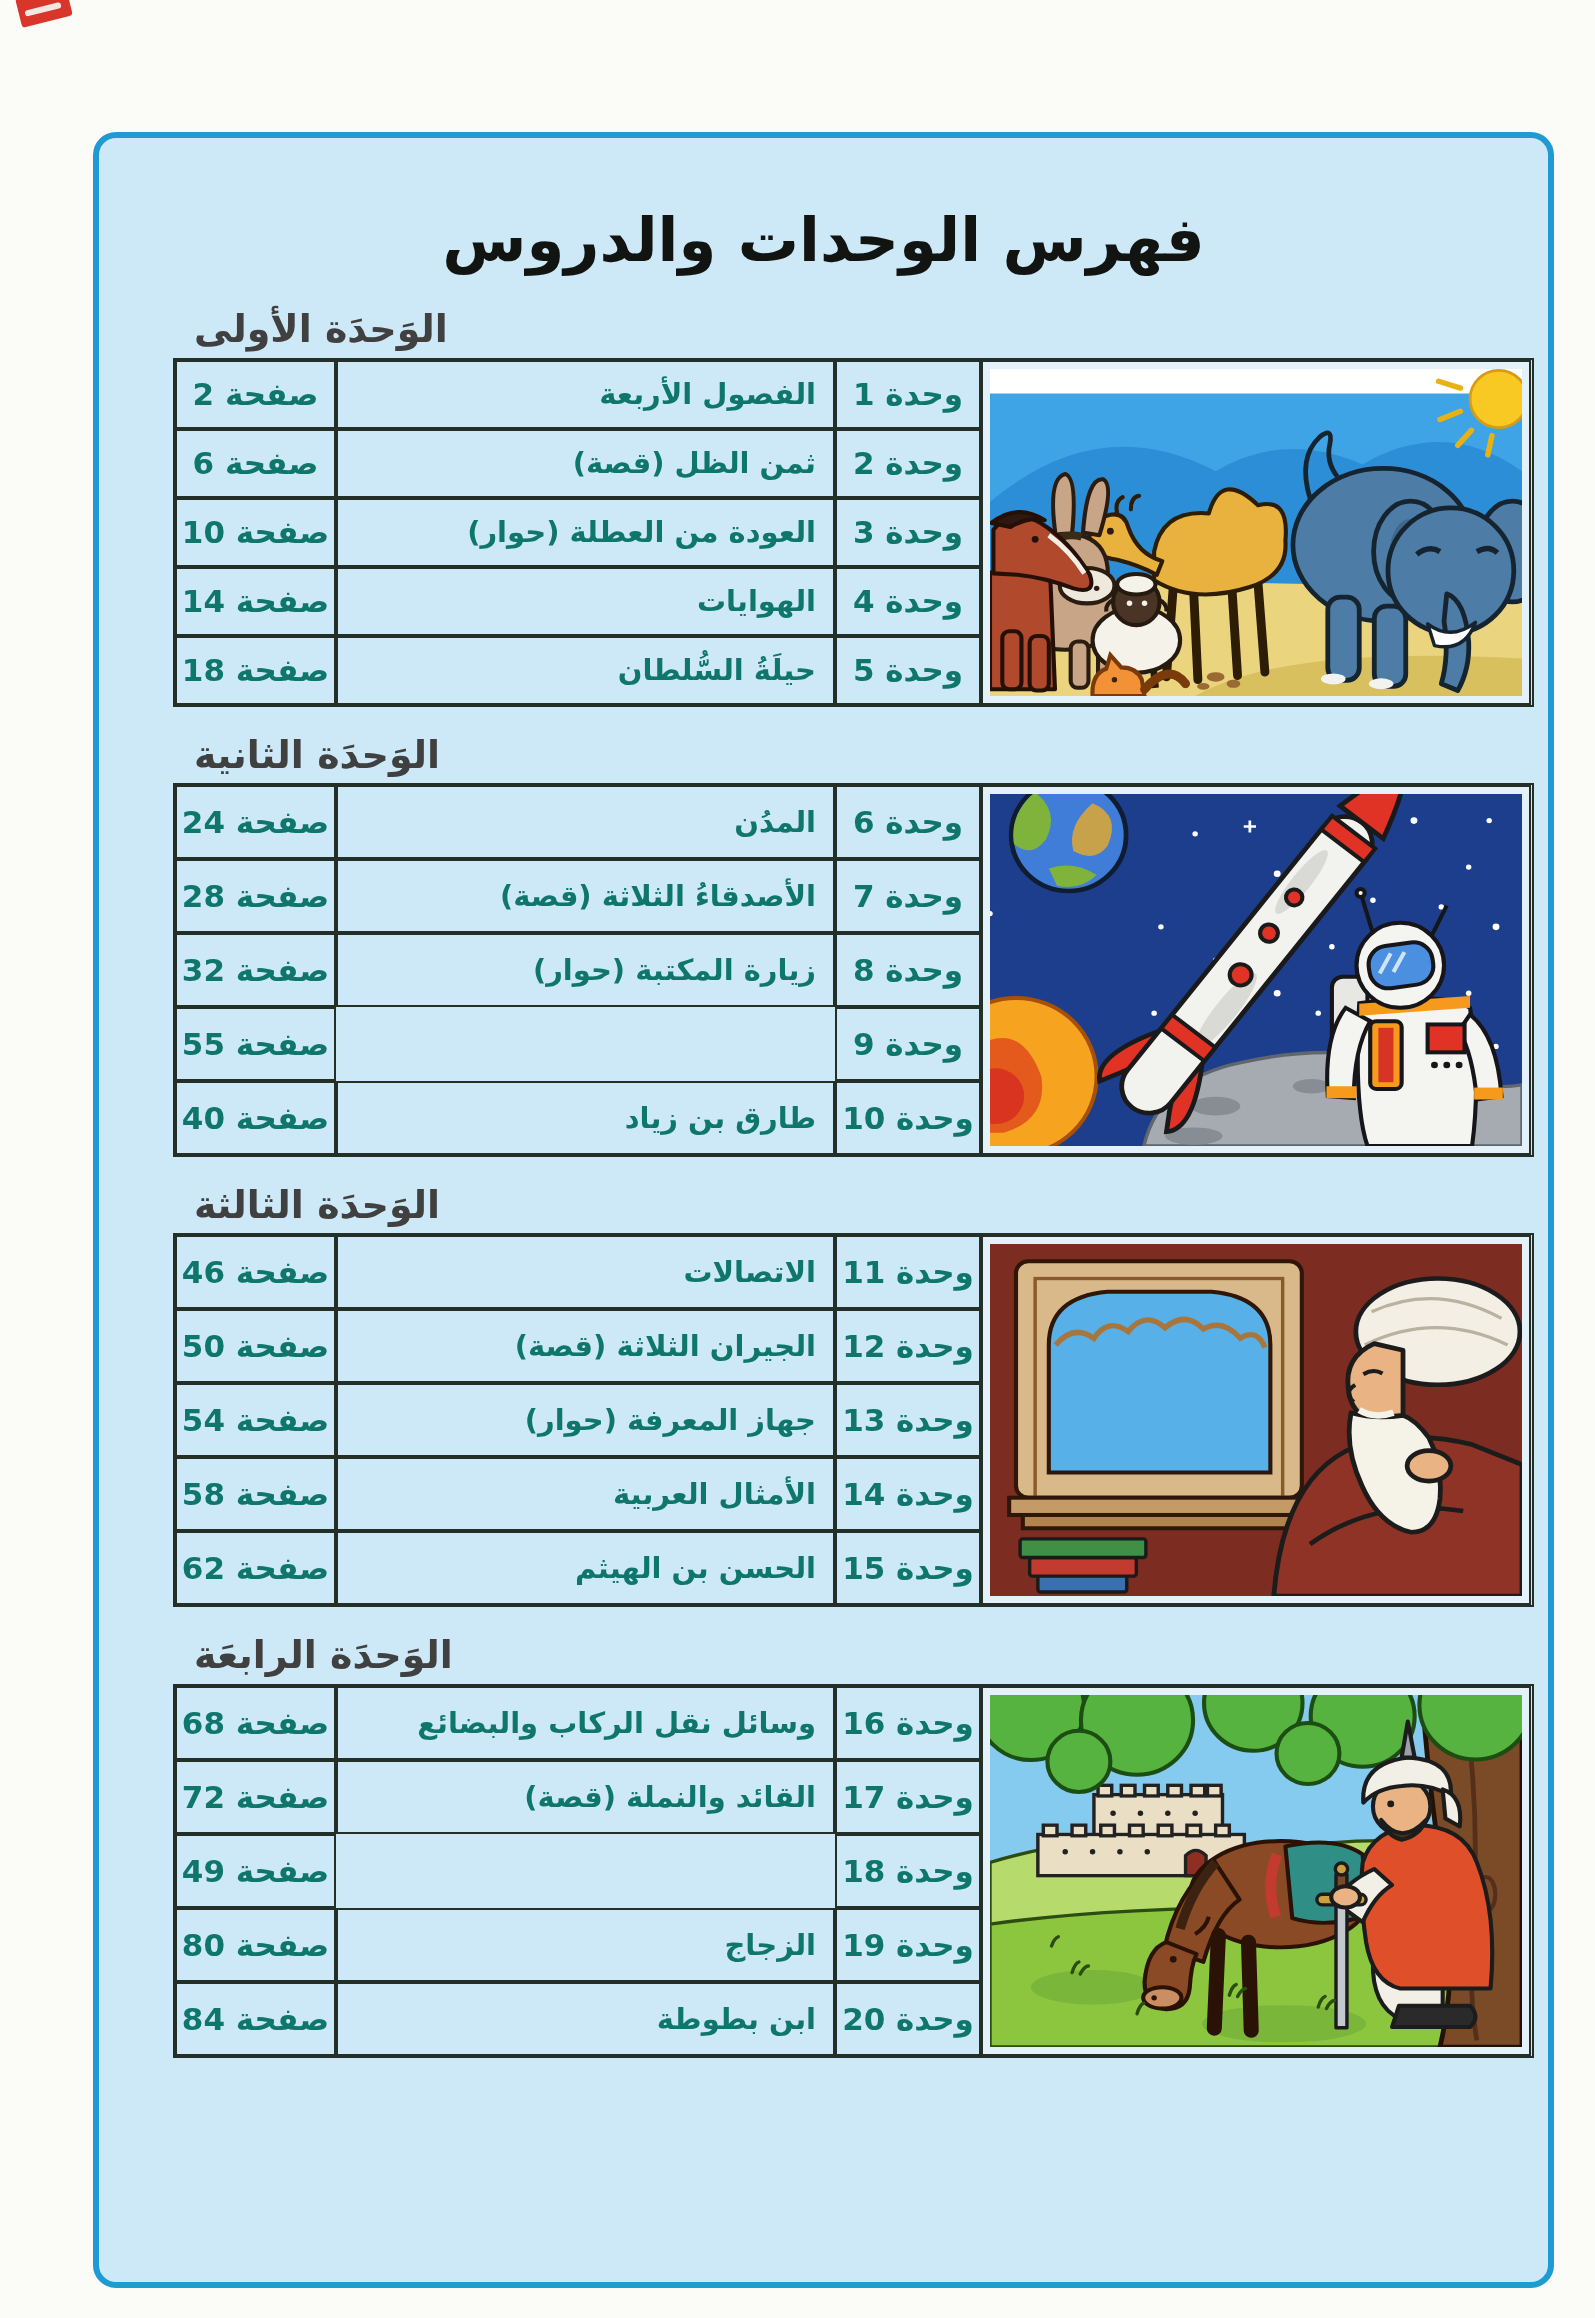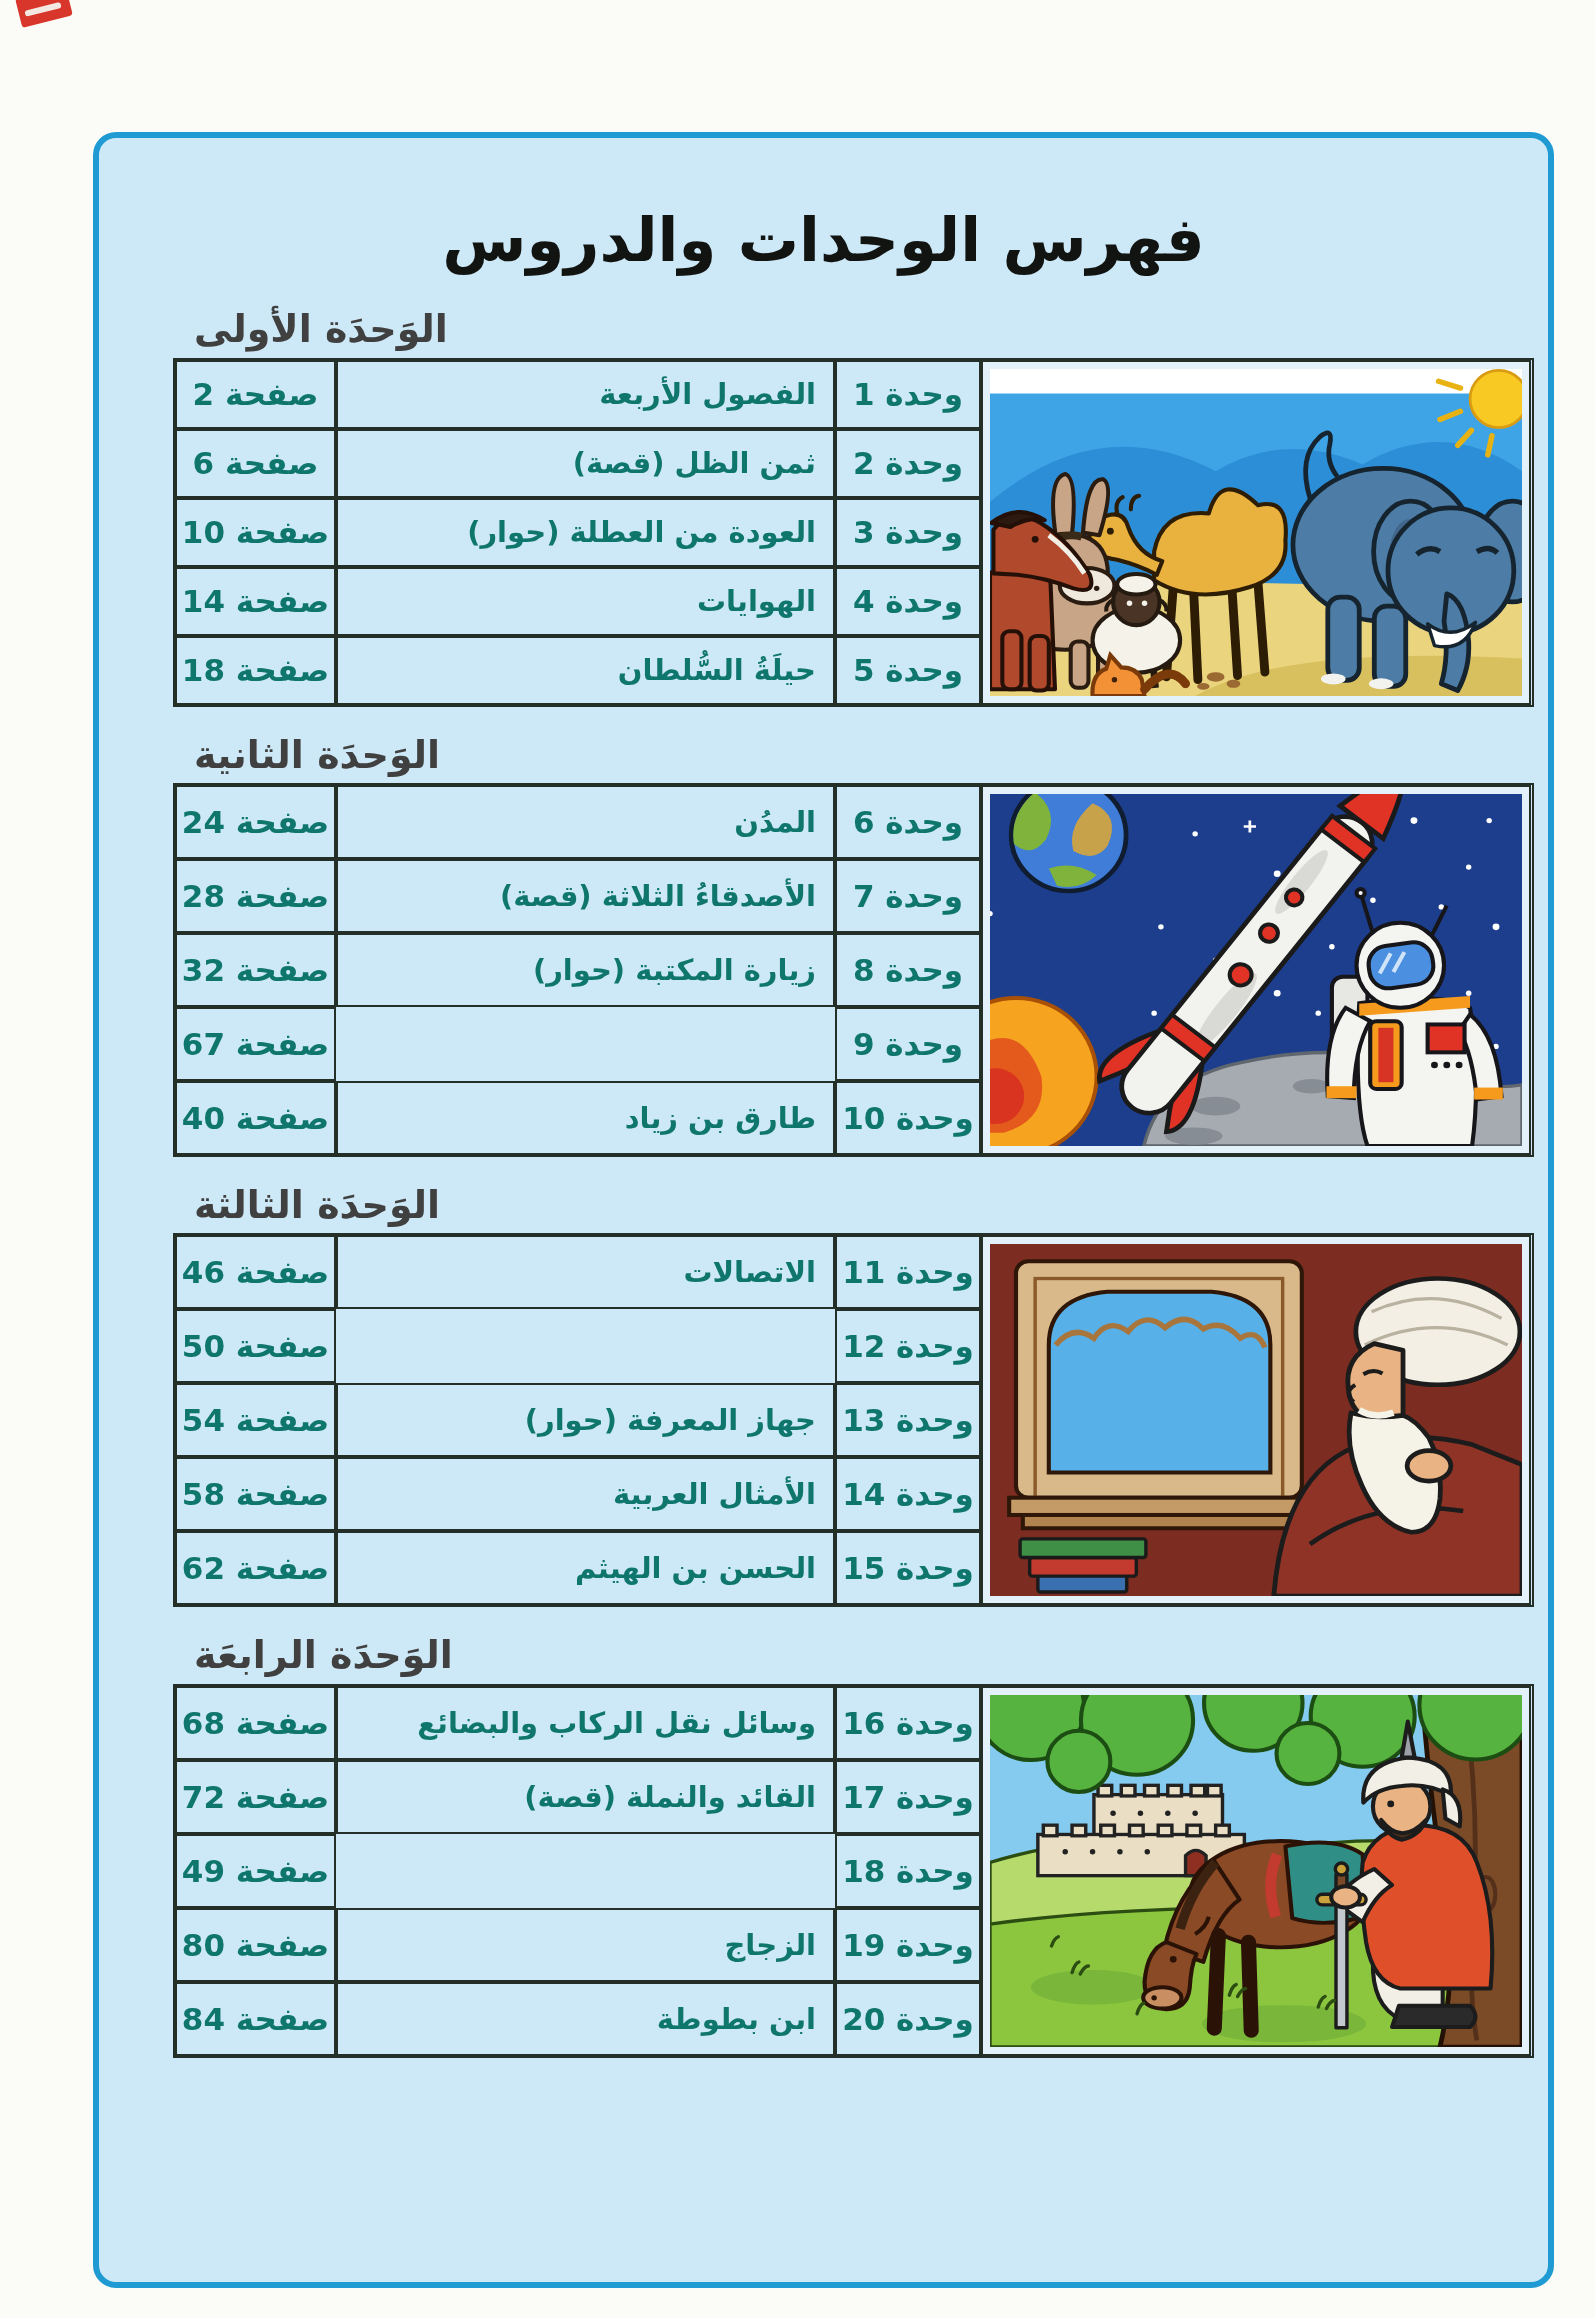--- a/index.html
+++ b/index.html
@@ -186,21 +186,21 @@
     <div class="toc-table">
       <div class="cell c-page r1">صفحة 24</div>
       <div class="cell c-title r1">المدُن</div>
       <div class="cell c-unit r1">وحدة 6</div>
       <div class="cell c-page r2">صفحة 28</div>
       <div class="cell c-title r2">الأصدقاءُ الثلاثة (قصة)</div>
       <div class="cell c-unit r2">وحدة 7</div>
       <div class="cell c-page r3">صفحة 32</div>
       <div class="cell c-title r3">زيارة المكتبة (حوار)</div>
       <div class="cell c-unit r3">وحدة 8</div>
-      <div class="cell c-page r4">صفحة 67</div>
+      <div class="cell c-page r4">صفحة 55</div>
       <div class="cell c-unit r4">وحدة 9</div>
       <div class="cell c-page r5">صفحة 40</div>
       <div class="cell c-title r5">طارق بن زياد</div>
       <div class="cell c-unit r5">وحدة 10</div>
 
       <figure class="illu" aria-label="space-rocket-astronaut-scene">
         <svg viewBox="0 0 778 530" preserveAspectRatio="none">
           <rect width="778" height="530" fill="#1d3e8c"></rect>
           <g fill="#ffffff">
             <circle cx="300" cy="60" r="4"></circle>
@@ -289,20 +289,21 @@
     </div>
   </section>
 
   <section class="unit-section">
     <div class="section-header">الوَحدَة الثالثة</div>
     <div class="toc-table">
       <div class="cell c-page r1">صفحة 46</div>
       <div class="cell c-title r1">الاتصالات</div>
       <div class="cell c-unit r1">وحدة 11</div>
       <div class="cell c-page r2">صفحة 50</div>
+      <div class="cell c-title r2">الجيران الثلاثة (قصة)</div>
       <div class="cell c-unit r2">وحدة 12</div>
       <div class="cell c-page r3">صفحة 54</div>
       <div class="cell c-title r3">جهاز المعرفة (حوار)</div>
       <div class="cell c-unit r3">وحدة 13</div>
       <div class="cell c-page r4">صفحة 58</div>
       <div class="cell c-title r4">الأمثال العربية</div>
       <div class="cell c-unit r4">وحدة 14</div>
       <div class="cell c-page r5">صفحة 62</div>
       <div class="cell c-title r5">الحسن بن الهيثم</div>
       <div class="cell c-unit r5">وحدة 15</div>

